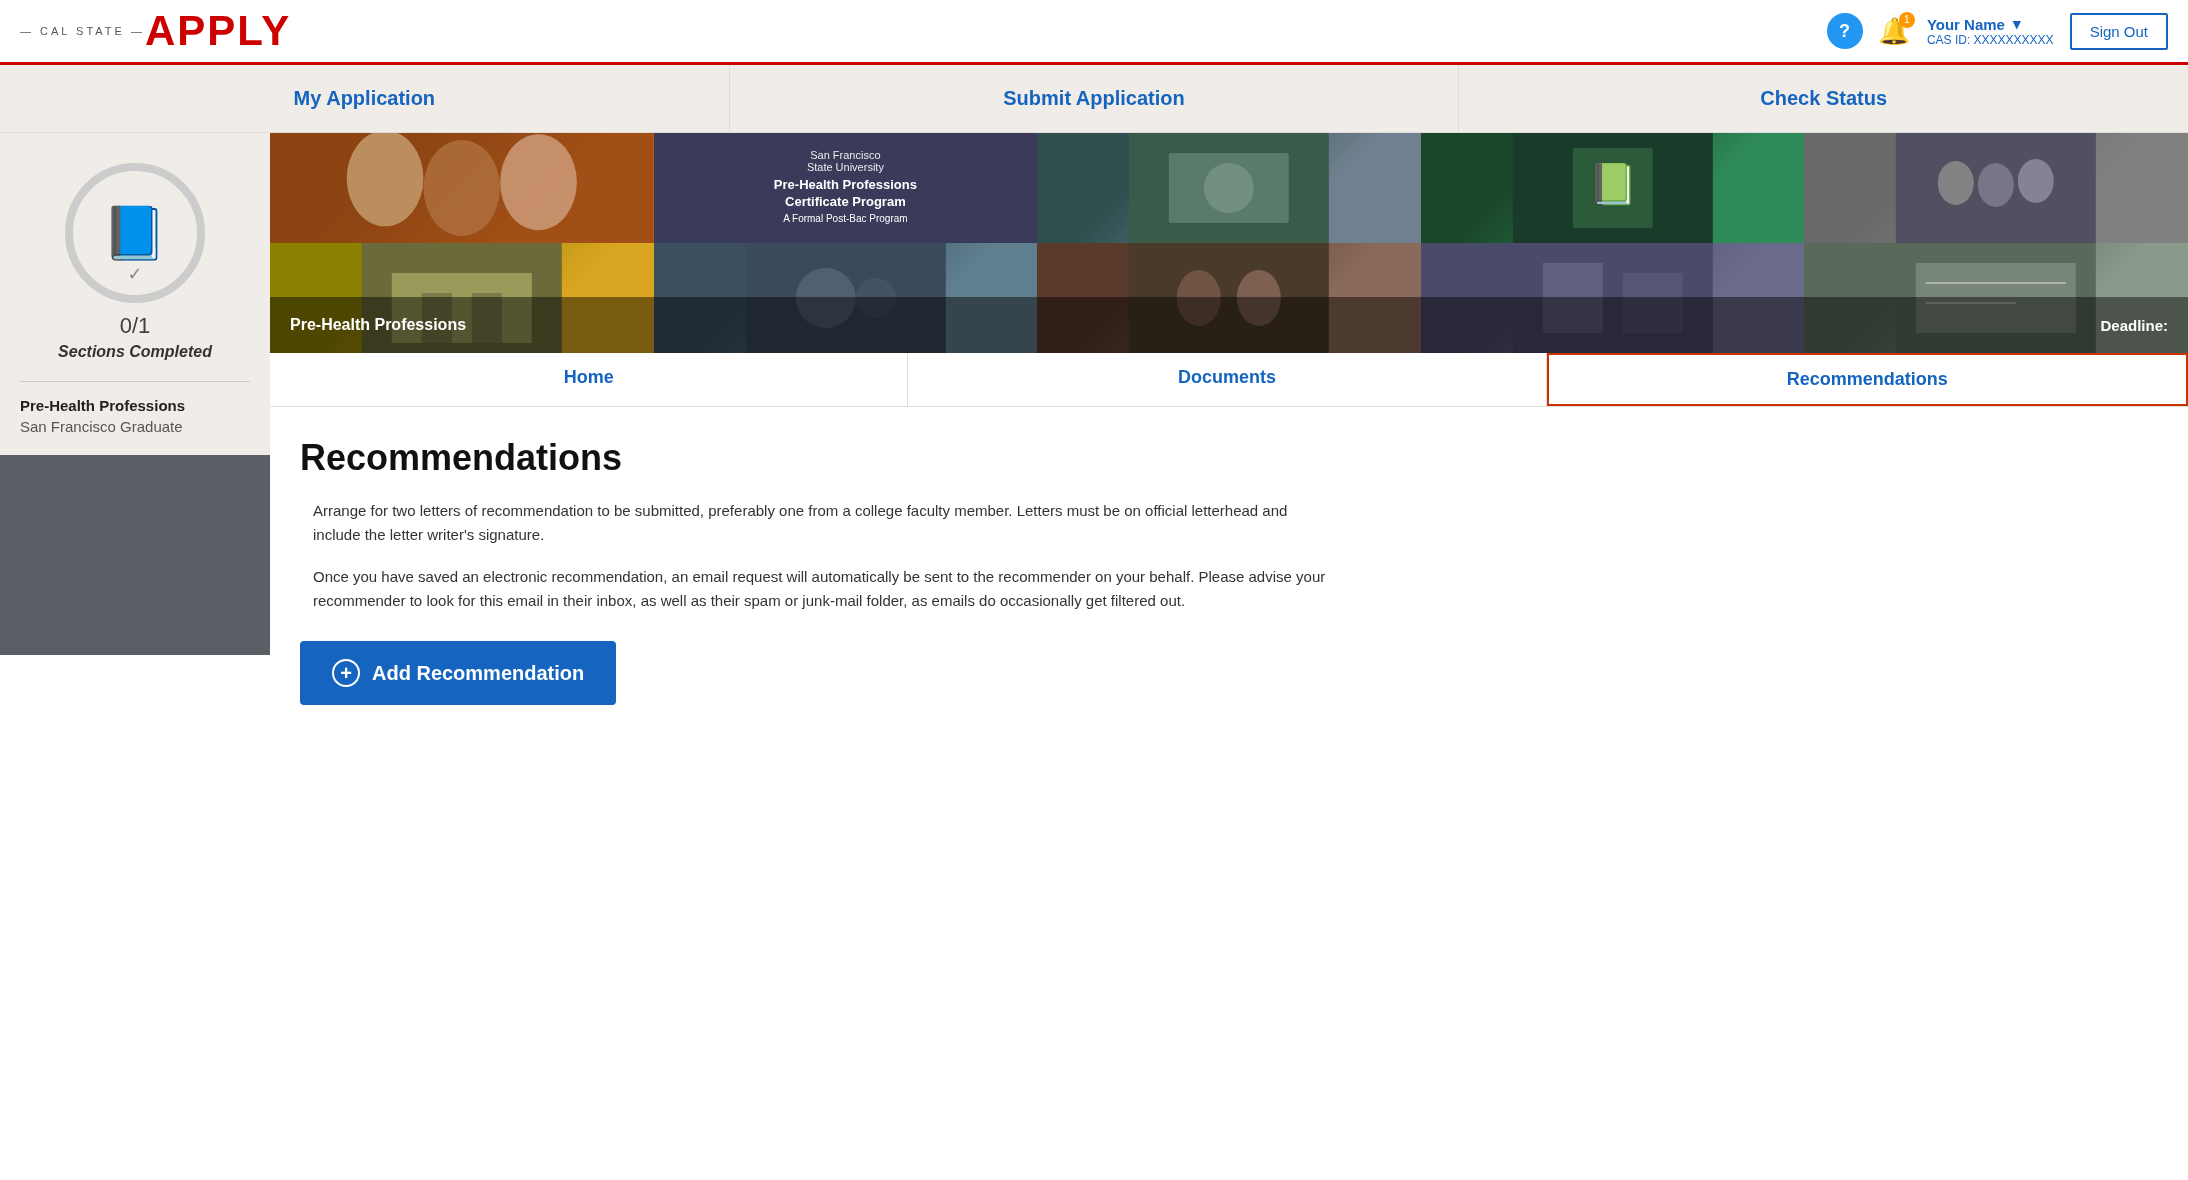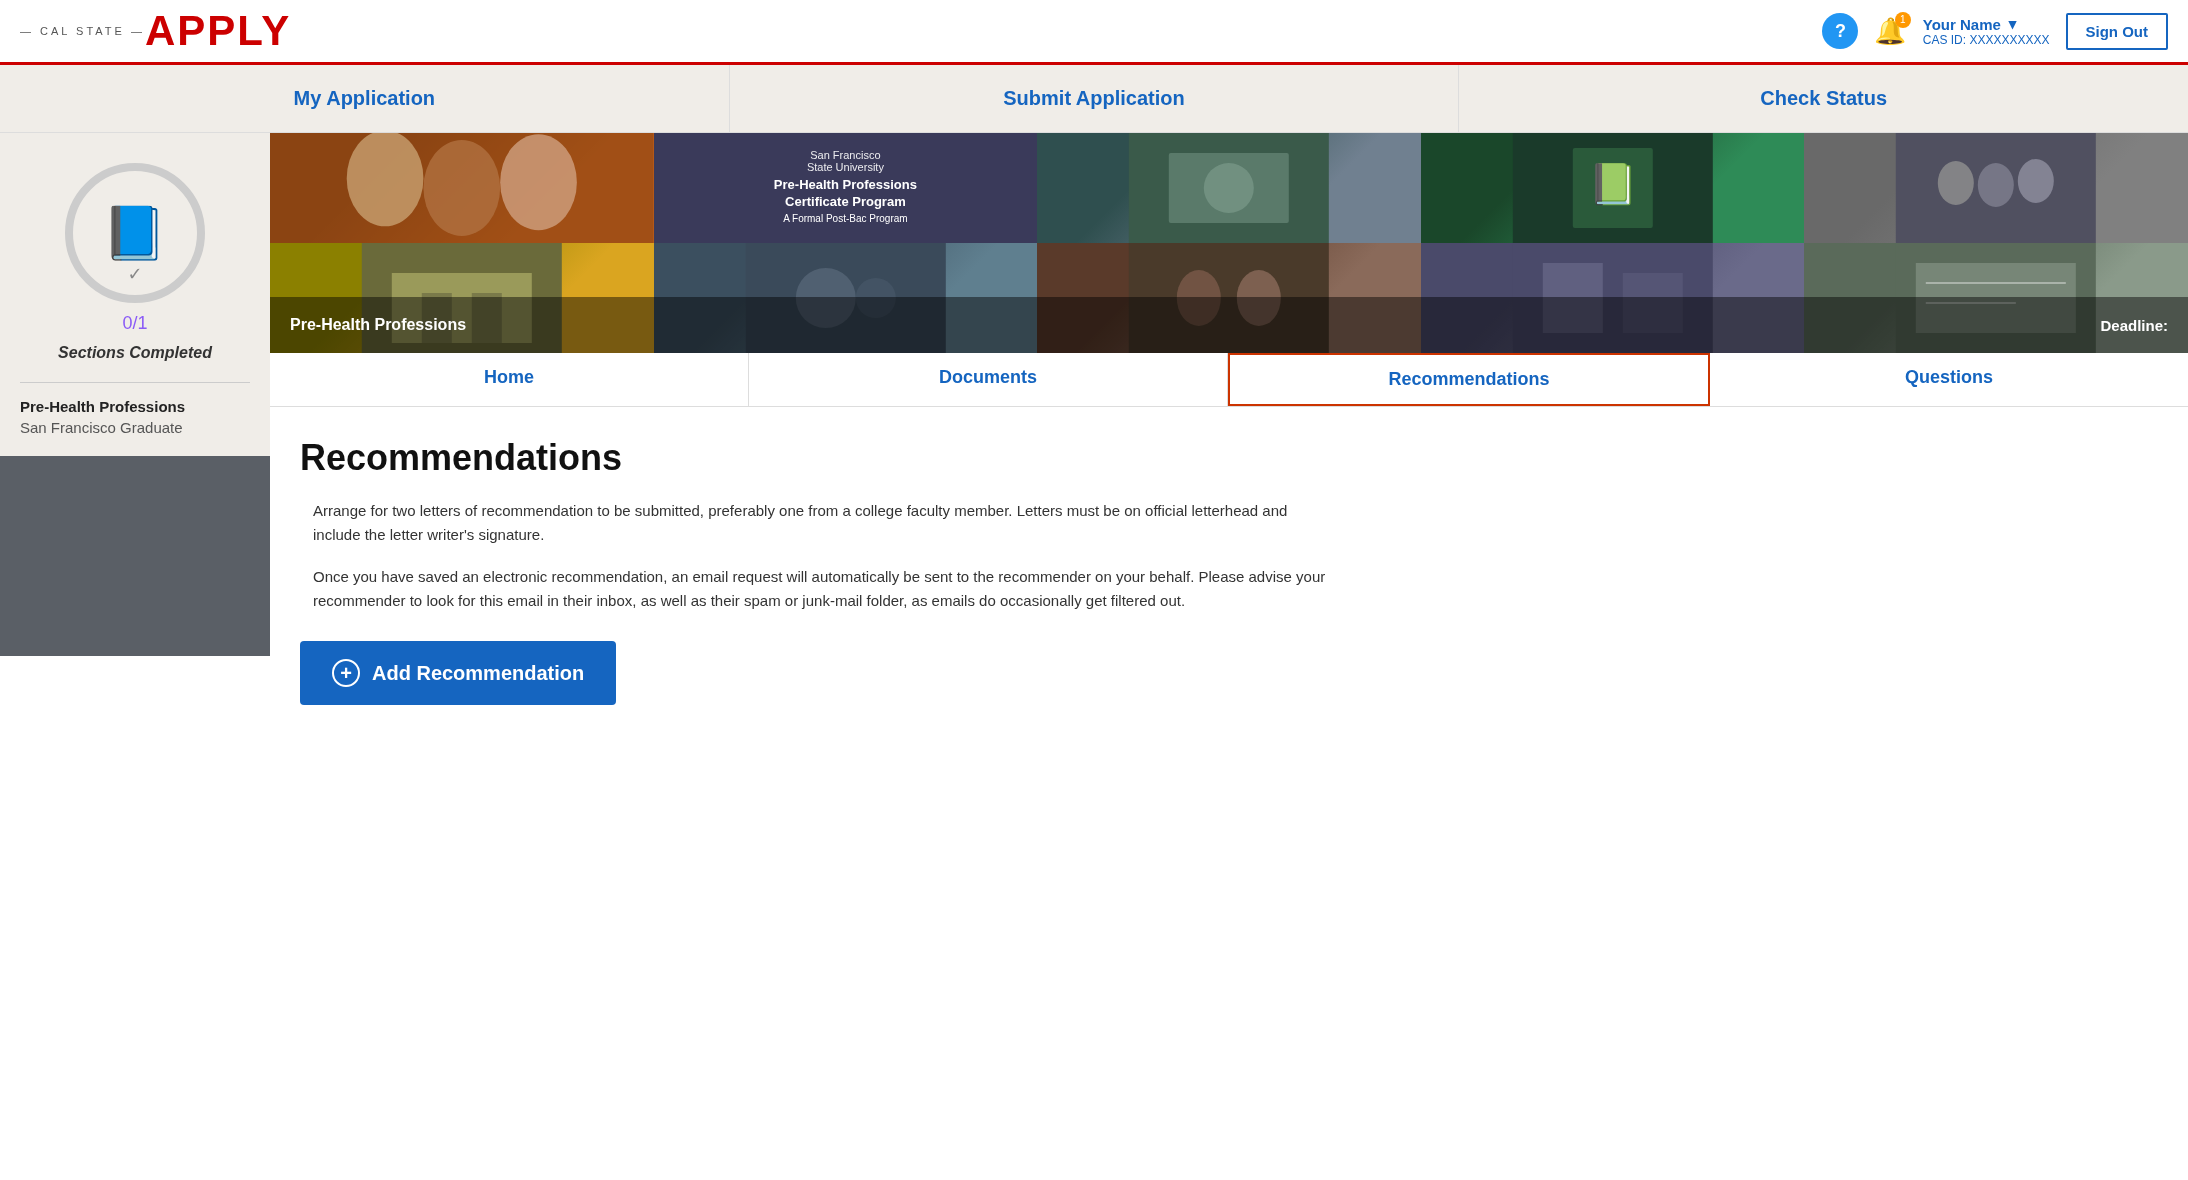--- a/index.html
+++ b/index.html
@@ -89,21 +89,21 @@
     .user-cas {
       font-size: 12px;
       color: #1565C0;
     }
     .sign-out-btn {
       border: 2px solid #1565C0;
       background: #fff;
       color: #1565C0;
       padding: 8px 18px;
       font-size: 15px;
-      font-weight: bold;
+      font-weight: normal;
       cursor: pointer;
       border-radius: 2px;
     }
 
     
     .nav-bar {
       display: flex;
       background: #f0ede8;
       border-bottom: 1px solid #ddd;
     }
@@ -153,23 +153,23 @@
     }
     .checkmark {
       position: absolute;
       bottom: 10px;
       left: 50%;
       transform: translateX(-50%);
       color: #888;
       font-size: 18px;
     }
     .sections-count {
-      font-size: 18px;
-      color: #8b5cf6;
-      margin-bottom: 10px;
+      font-size: 22px;
+      color: #404040;
+      margin-bottom: 4px;
     }
     .sections-label {
       font-size: 16px;
       font-style: italic;
       font-weight: bold;
       color: #333;
     }
     .sidebar-program-info {
       width: 100%;
       margin-top: 20px;
@@ -473,21 +473,20 @@
       <div class="banner-overlay">
         <span class="banner-program-name">Pre-Health Professions</span>
         <span class="banner-deadline">Deadline:</span>
       </div>
     </div>
 
     <div class="sub-tabs">
       <div class="sub-tab">Home</div>
       <div class="sub-tab">Documents</div>
       <div class="sub-tab active">Recommendations</div>
-      <div class="sub-tab">Questions</div>
     </div>
 
     <div class="main-content">
       <h1 class="page-title">Recommendations</h1>
       <p class="description-text">Arrange for two letters of recommendation to be submitted, preferably one from a college faculty member. Letters must be on official letterhead and include the letter writer's signature.</p>
       <p class="description-text">Once you have saved an electronic recommendation, an email request will automatically be sent to the recommender on your behalf. Please advise your recommender to look for this email in their inbox, as well as their spam or junk-mail folder, as emails do occasionally get filtered out.</p>
       <button class="add-rec-btn">
         <span class="plus-circle">+</span>
         <span>Add Recommendation</span>
       </button>

